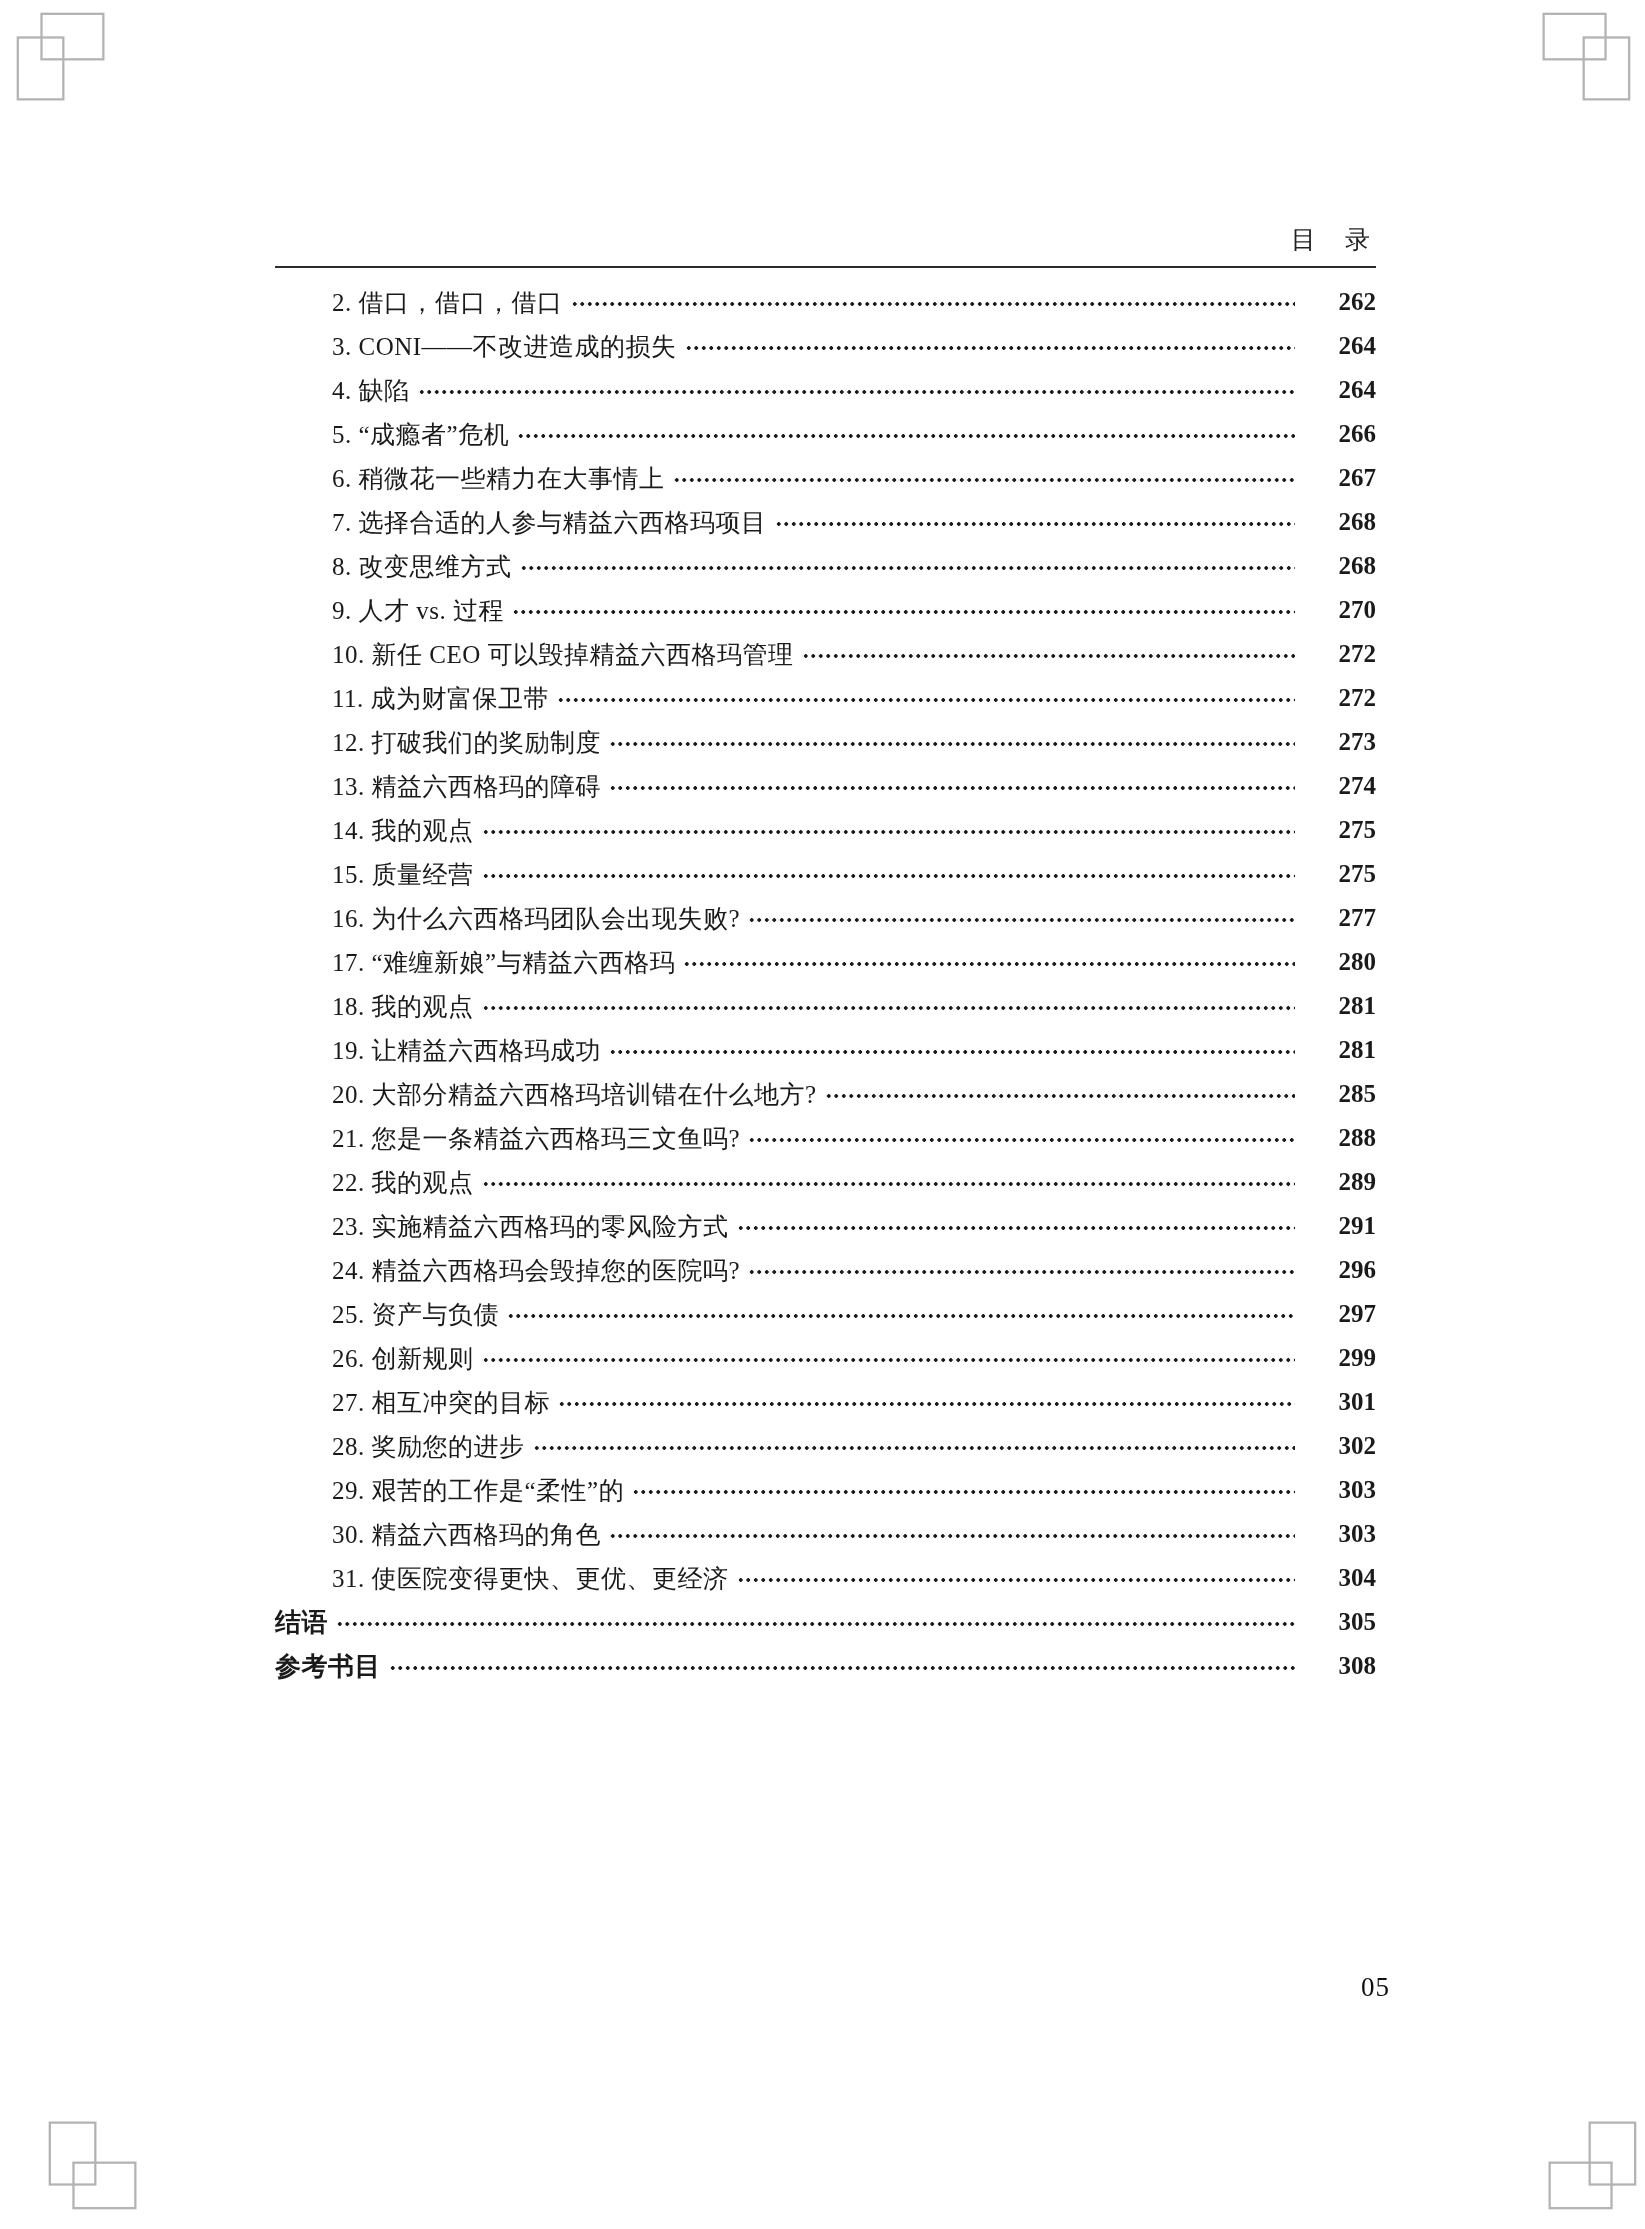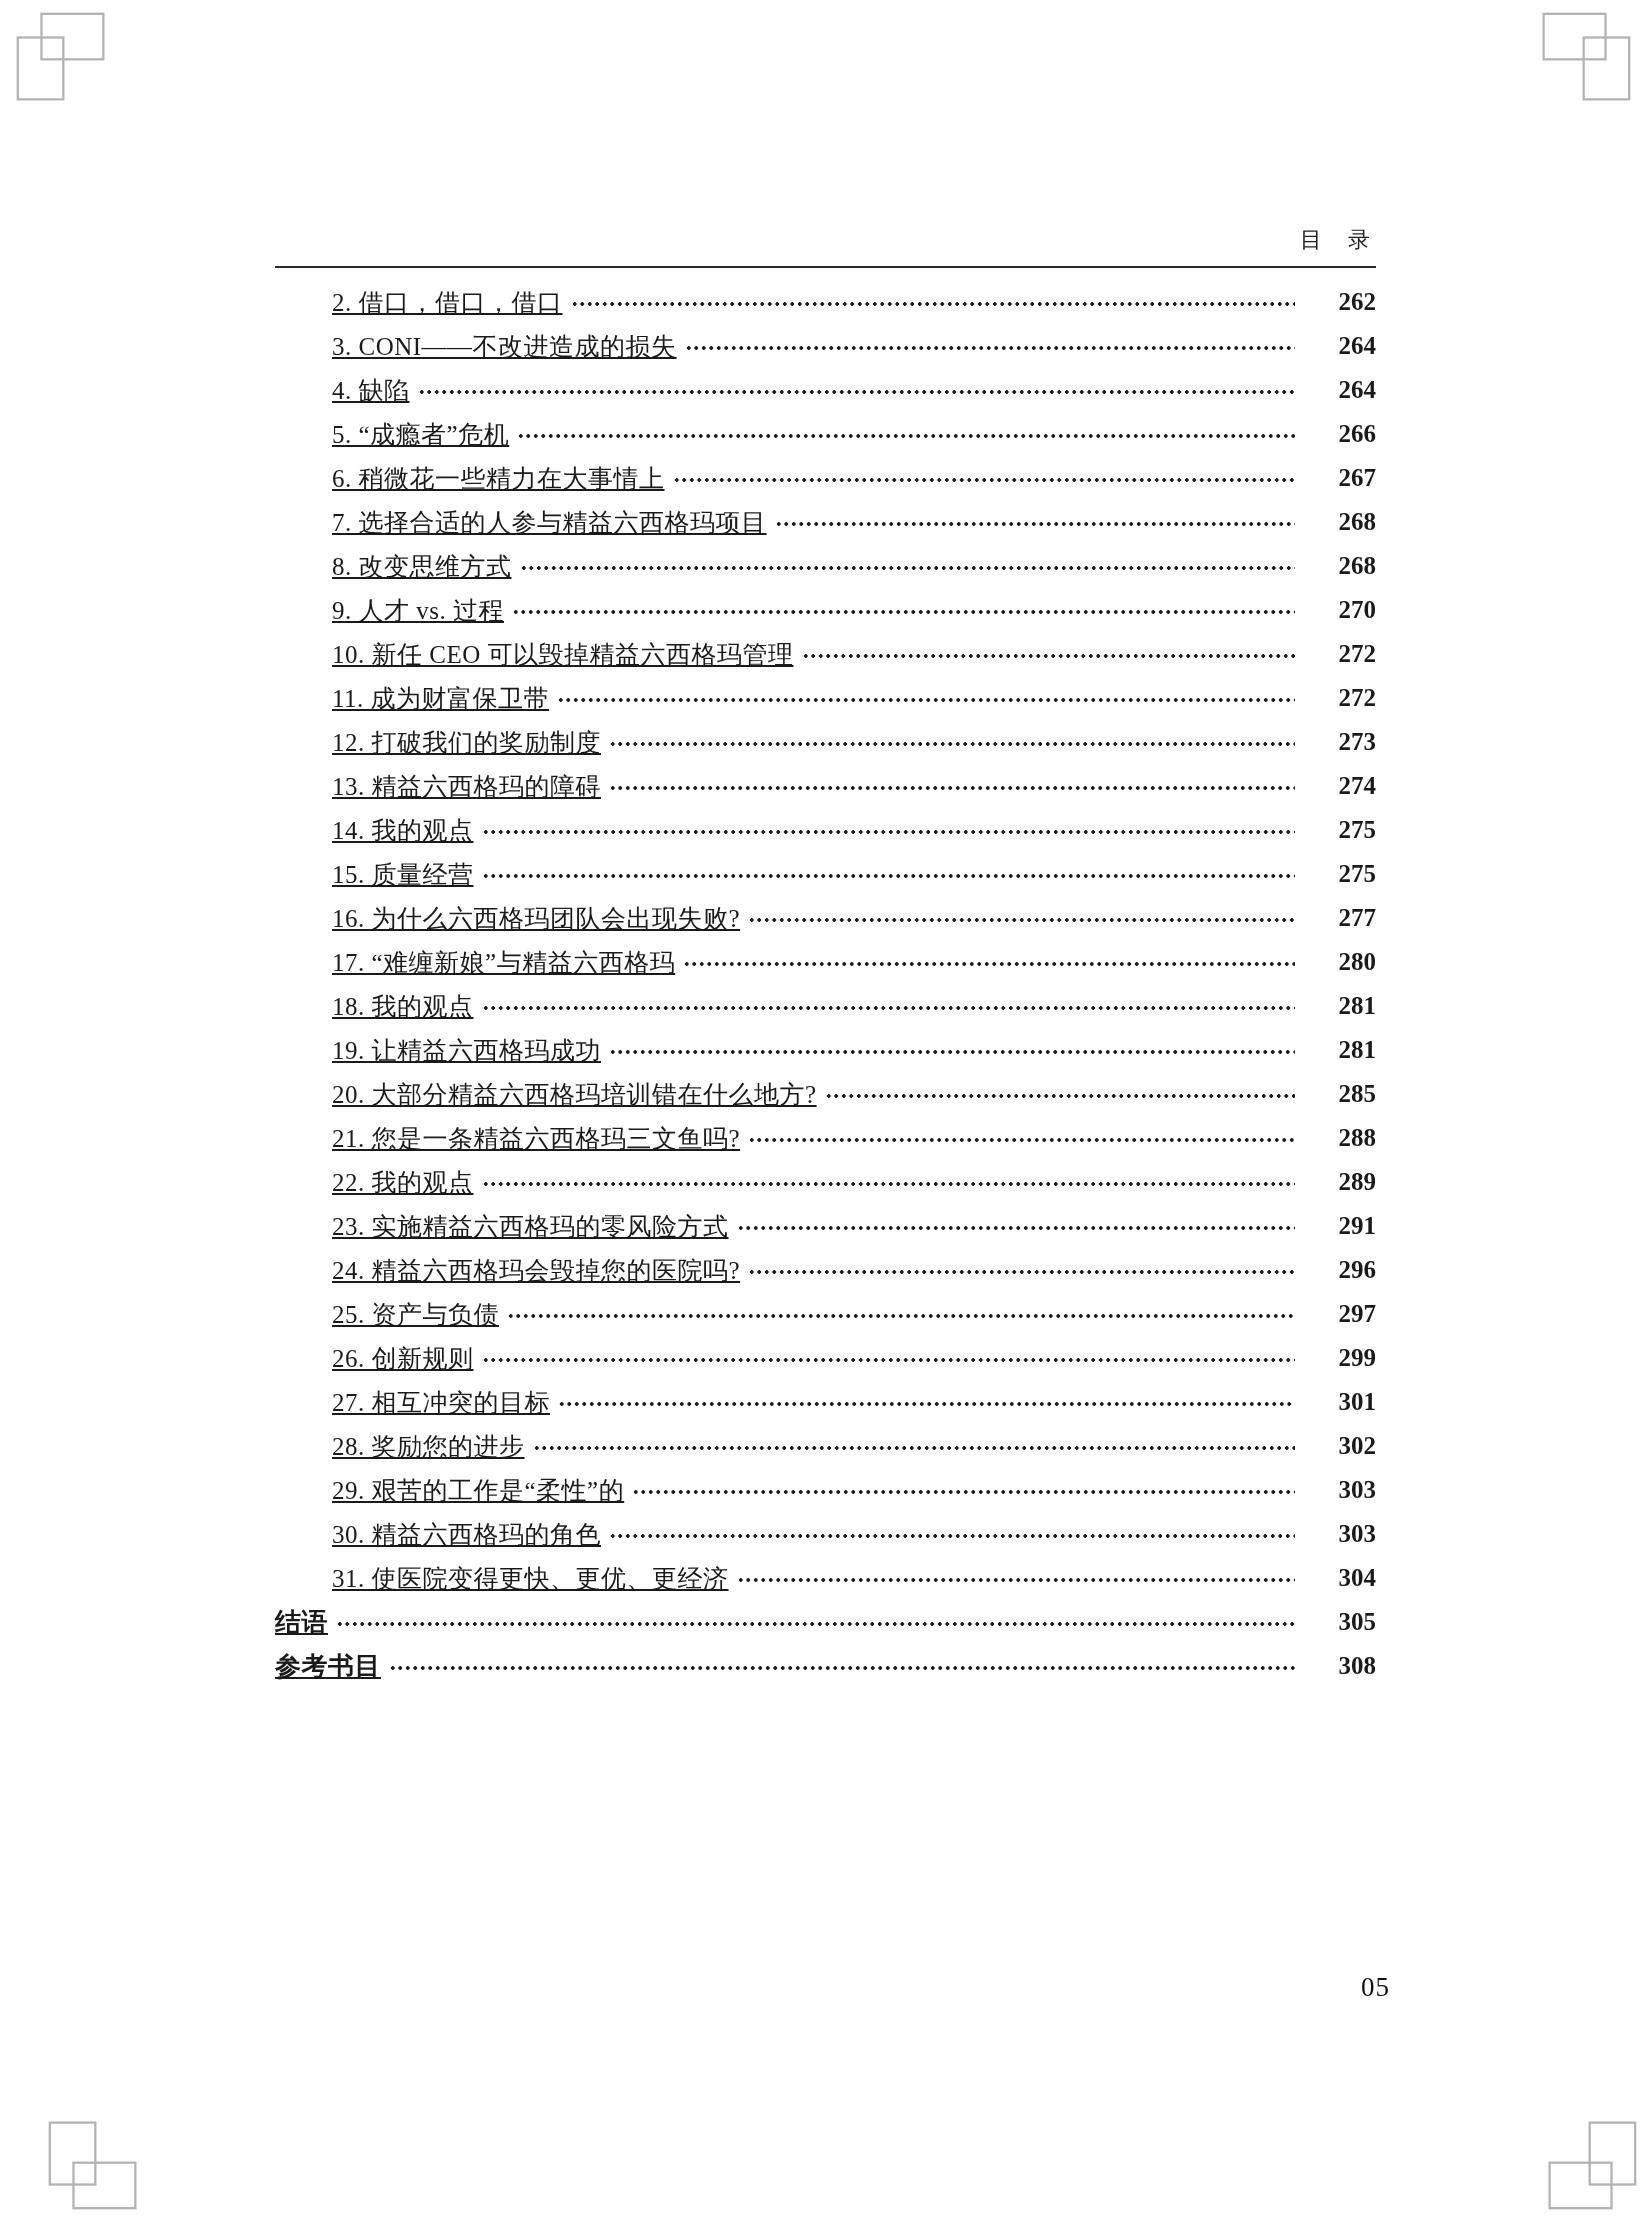--- a/index.html
+++ b/index.html
@@ -32,21 +32,21 @@
   .content {
     position: absolute;
     left: 275px;
     top: 220px;
     width: 1101px;
   }
 
   .header-row {
     text-align: right;
     padding-right: 4px;
-    font-size: 22px;
+    font-size: 25px;
     letter-spacing: 2px;
     color: #222222;
     height: 40px;
     line-height: 40px;
   }
 
   .header-rule {
     margin-top: 6px;
     border-top: 2px solid #2b2b2b;
     height: 0;
@@ -60,21 +60,20 @@
     display: flex;
     align-items: center;
     height: 44px;
     font-size: 25px;
     white-space: nowrap;
   }
   .toc-row.indent { padding-left: 57px; }
   .toc-row .label {
     flex: 0 0 auto;
     letter-spacing: 0.5px;
-    text-decoration: underline;
   }
   .toc-row.bold .label {
     font-family: "Liberation Sans", "DejaVu Sans", sans-serif;
     font-weight: 700;
     font-size: 26px;
   }
   .toc-row .leader {
     flex: 1 1 auto;
     align-self: stretch;
     margin: 0 10px 0 8px;

